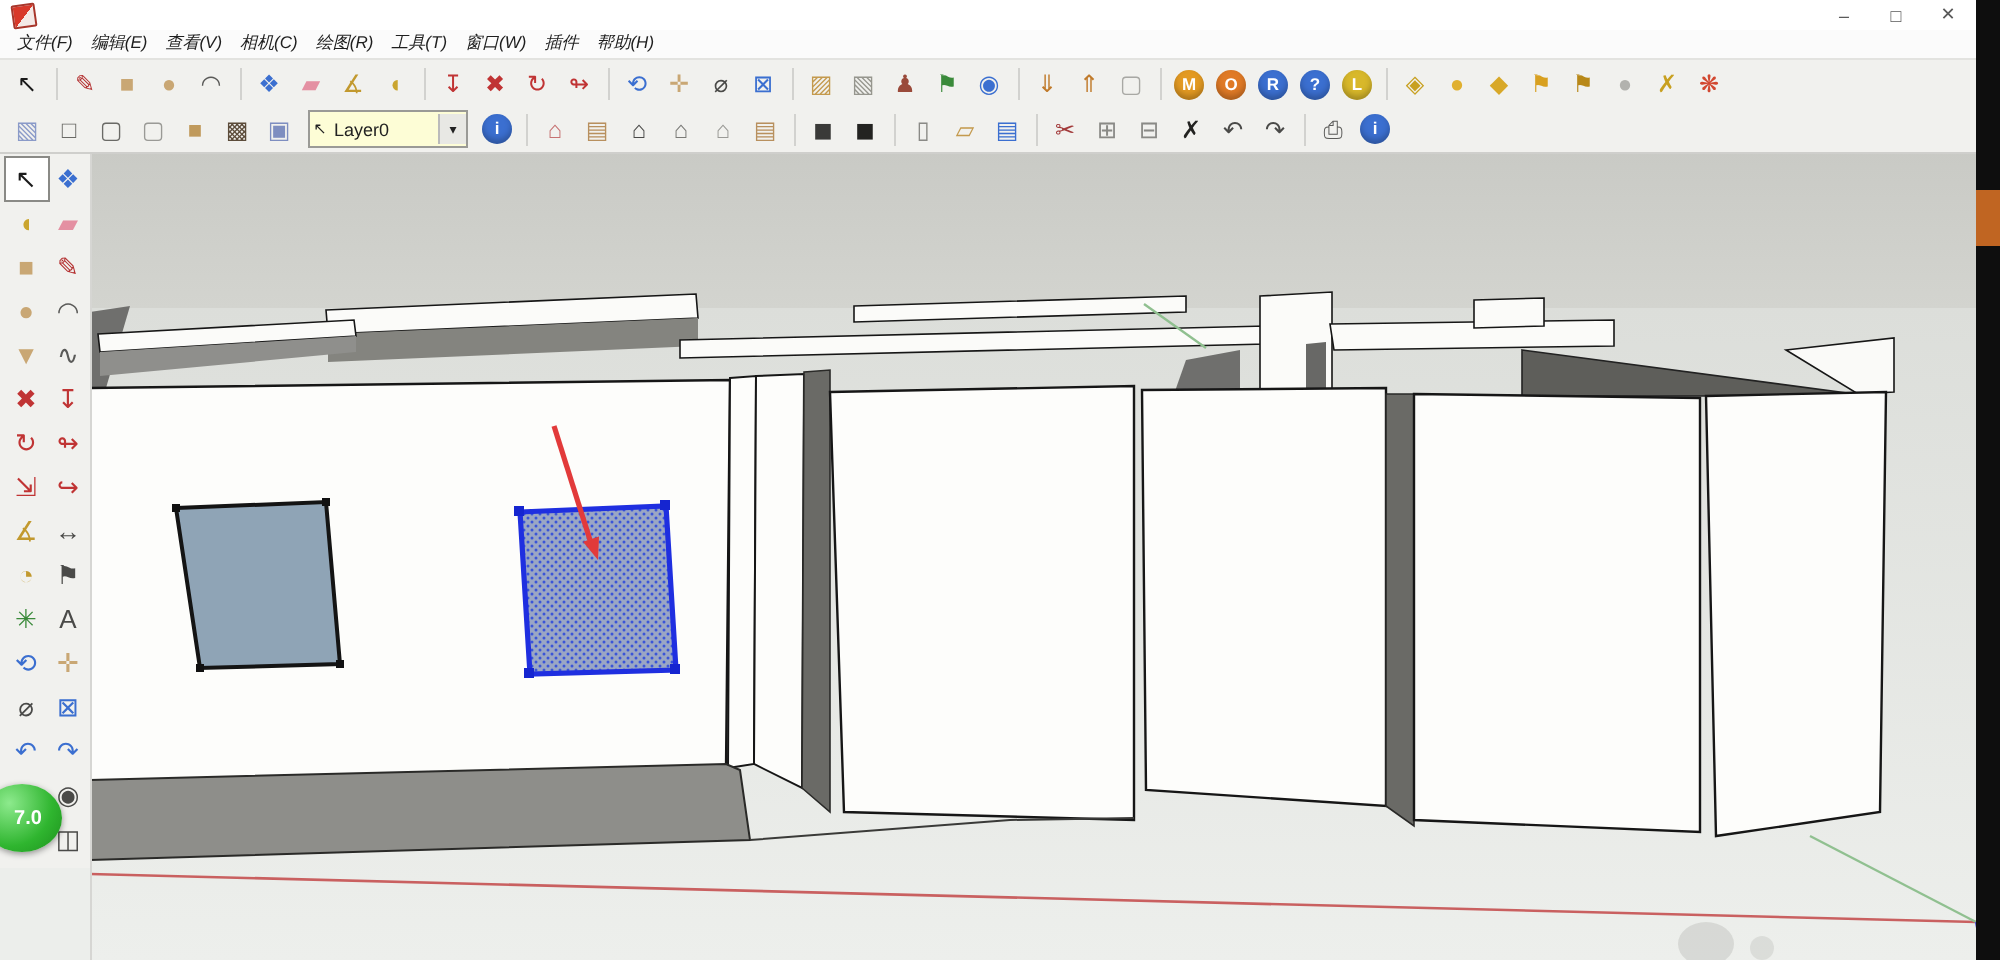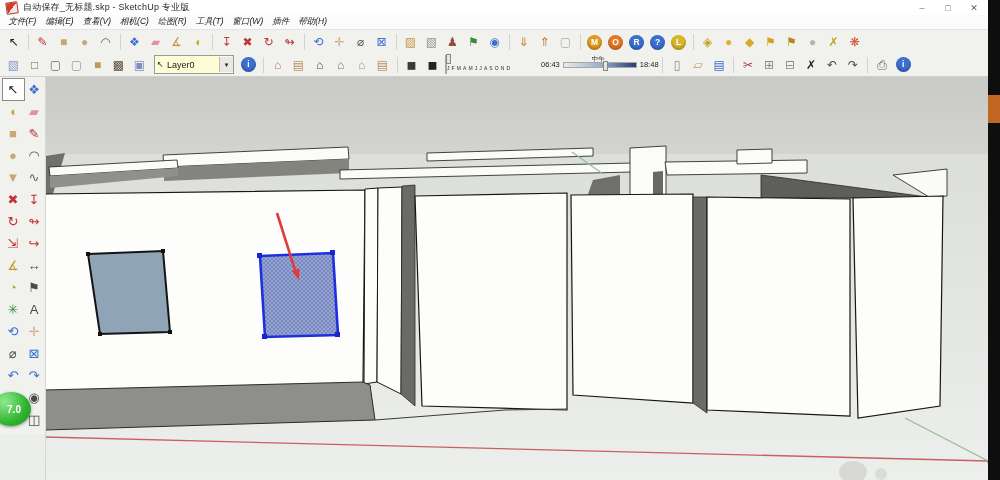--- a/index.html
+++ b/index.html
@@ -72,21 +72,20 @@
              color:#fff;font-size:10px;font-weight:bold;display:flex;align-items:center;
              justify-content:center;z-index:60;box-shadow:0 1px 3px rgba(0,0,0,.4);padding-left:6px}
   .blackstrip{position:absolute;right:0;top:0;width:12px;height:480px;background:#0e0e0e;z-index:70}
   .orangeblock{position:absolute;left:0;top:95px;width:12px;height:28px;background:#c06522}
 </style>
 </head>
 <body>
 
 <div class="titlebar">
   <span class="sulogo"></span>
-  <span class="wtitle">自动保存_无标题.skp - SketchUp 专业版</span>
   <span class="wbtns">
 
   <span class="wbtn"><i>–</i></span>
       <span class="wbtn"><i>□</i></span>
       <span class="wbtn"><i>✕</i></span>
     </span>
 </div>
 
 <div class="menubar">
 
@@ -305,34 +304,20 @@
   <span class="icon sep">
         <i></i>
       </span>
       <span class="icon" style="color: rgb(58, 58, 56);">
         <i>◼</i>
       </span>
       <span class="icon" style="color: rgb(35, 35, 33);">
         <i>◼</i>
       </span>
     </span>
-  <span class="shadowgrp">
-    <span class="dateslider">
-      <span class="track"><span class="handle" style="left:78%"></span></span>
-      <span class="months">JFMAMJJASOND</span>
-    </span>
-    <span class="timeslider">
-      <span>06:43</span>
-      <span class="timetrack">
-        <span class="noon">中午</span>
-        <span class="handle" style="left:55%"></span>
-      </span>
-      <span>18:48</span>
-    </span>
-  </span>
   <span style="display:flex">
 
   <span class="icon sep">
         <i></i>
       </span>
       <span class="icon" style="color: rgb(138, 138, 134);">
         <i>▯</i>
       </span>
       <span class="icon" style="color: rgb(196, 154, 78);">
         <i>▱</i>

